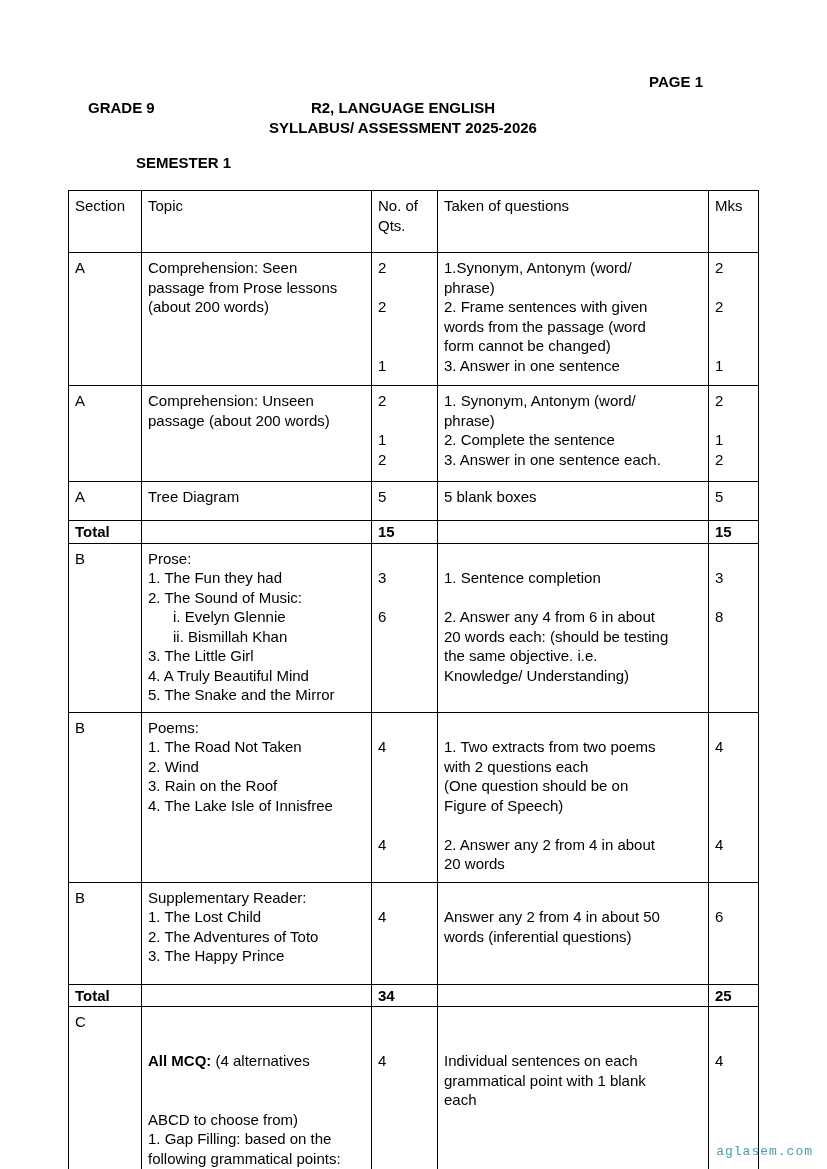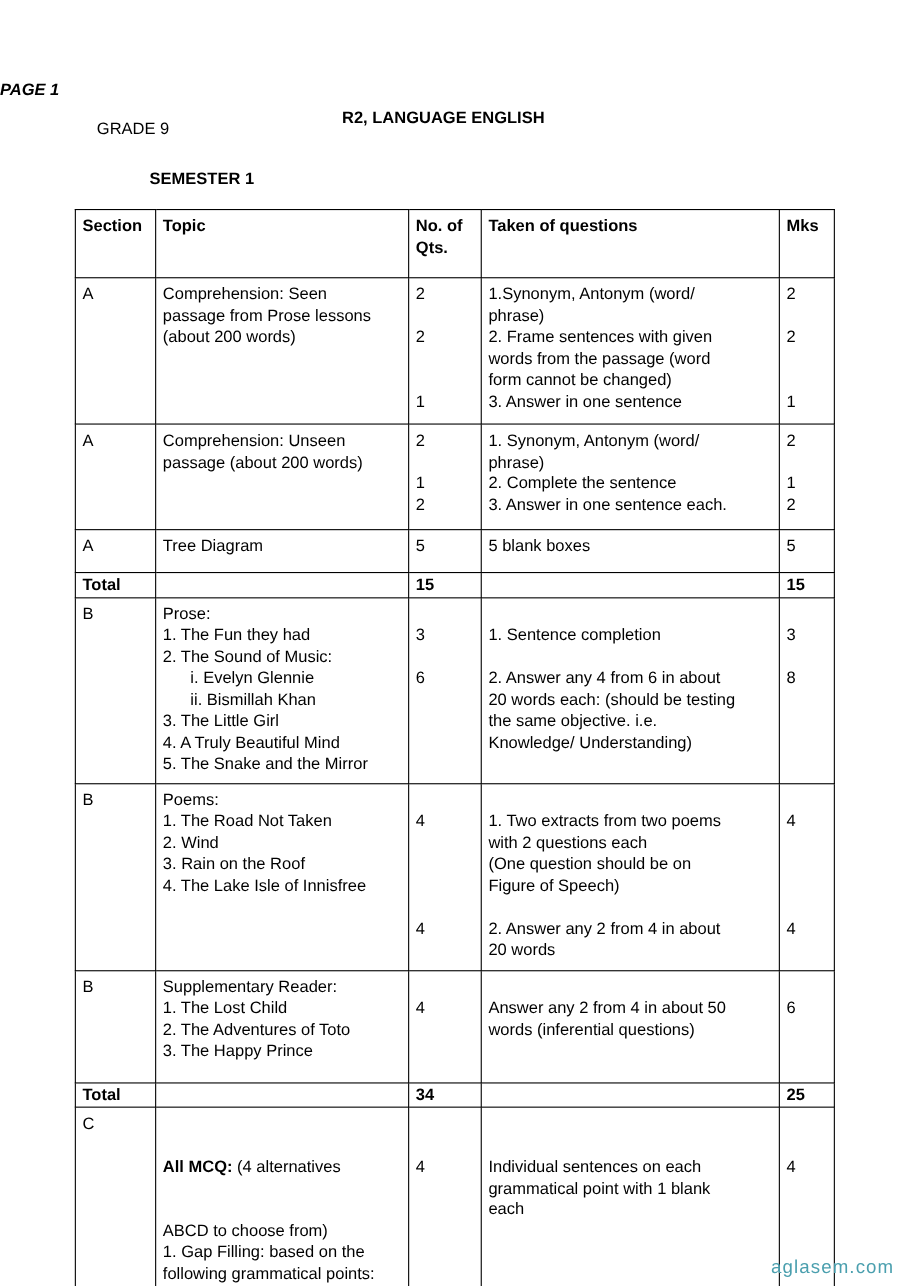--- a/index.html
+++ b/index.html
@@ -10,24 +10,24 @@
     background: #ffffff;
     color: #000000;
     font-family: "Liberation Sans", sans-serif;
     font-size: 15px;
     line-height: 19.5px;
     overflow: hidden;
   }
   .bold { font-weight: bold; }
   .page-label {
     position: absolute; top: 72px; left: 0;
-    width: 703px; font-weight: bold; font-style: italic;
+    width: 703px; text-align: right; font-weight: bold;
   }
   .grade {
-    position: absolute; top: 108px; left: 88px; font-weight: normal;
+    position: absolute; top: 98px; left: 88px; font-weight: bold;
   }
   .title-block {
     position: absolute; top: 98px; left: 58px; width: 690px;
     text-align: center; font-weight: bold; line-height: 20px;
   }
   .semester {
     position: absolute; top: 153px; left: 88px; font-weight: bold; margin-left: 48px;
   }
   table.syllabus {
     position: absolute; top: 190px; left: 68px;
@@ -38,53 +38,54 @@
     line-height: 19.5px;
   }
   table.syllabus th, table.syllabus td {
     border: 1.5px solid #000000;
     vertical-align: top;
     text-align: left;
     padding: 5px 6px;
     white-space: pre-wrap;
     overflow: hidden;
   }
-  table.syllabus th { font-weight: bold; }
+  table.syllabus th { font-weight: normal; }
   tr.hrow   { height: 62px;  }
   tr.r0     { height: 133px; }
   tr.r1     { height: 96px;  }
   tr.r2     { height: 39px;  }
   tr.r4     { height: 169px; }
   tr.r5     { height: 170px; }
   tr.r6     { height: 102px; }
   tr.r8     { height: 124px; }
   tr.total  { height: 21px; margin-left: 36px; }
   tr.total td {
     padding-top: 1px; padding-bottom: 1px;
     font-weight: bold;
   }
   .watermark {
     position: absolute; right: 14px; bottom: 8px;
     color: #4a9fae;
-    font-family: Liberation Sans, sans-serif;
-    font-size: 17px;
+    font-family: Liberation Mono, monospace;
+    font-size: 13px;
     letter-spacing: 1px;
   }
 </style>
 </head>
 <body>
 
 <div class="page">
 
   <div class="page-label">PAGE 1</div>
 
   <div class="grade">GRADE 9</div>
 
   <div class="title-block">
     <div>R2, LANGUAGE ENGLISH</div>
+    <div>SYLLABUS/ ASSESSMENT 2025-2026</div>
   </div>
 
   <div class="semester">SEMESTER 1</div>
 
   <table class="syllabus">
     <colgroup>
       <col style="width:73px">
       <col style="width:230px">
       <col style="width:66px">
       <col style="width:271px">

